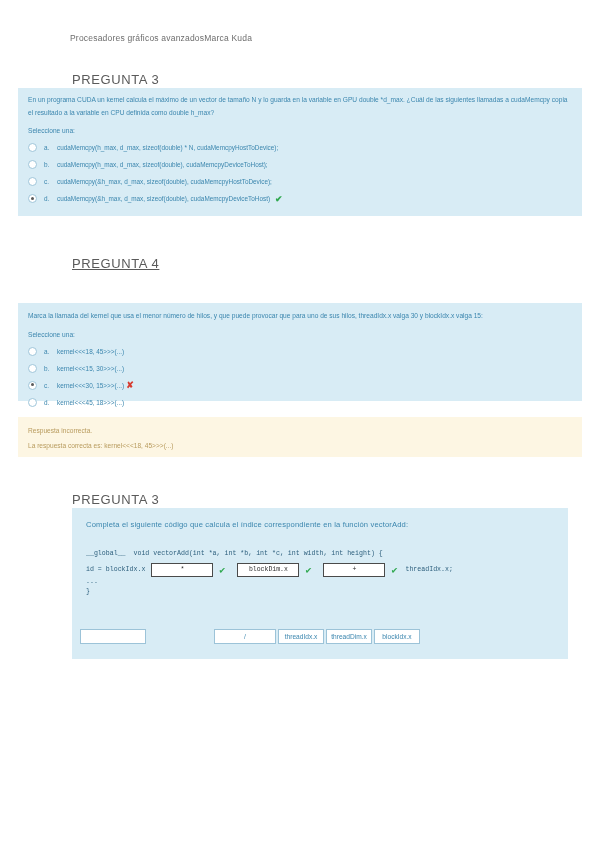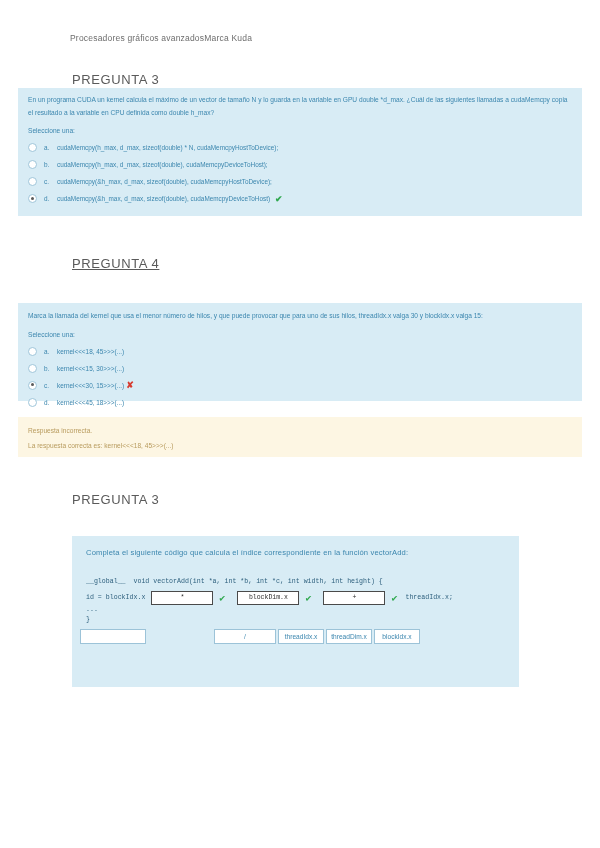--- a/index.html
+++ b/index.html
@@ -57,23 +57,22 @@
   }
   #q4-panel {
     left: 18px;
     top: 303px;
     width: 564px;
     height: 98px;
   }
   #q5-panel {
     left: 72px;
     top: 508px;
-    width: 447px;
+    width: 496px;
     height: 151px;
-    margin-top: 28px;
   }
 
   .qtext {
     font-size: 6.6px;
     line-height: 1.9;
     color: #3b86ae;
     padding: 7px 10px 0 10px;
   }
   #q3-panel .qtext { padding-top: 6px; }
 

